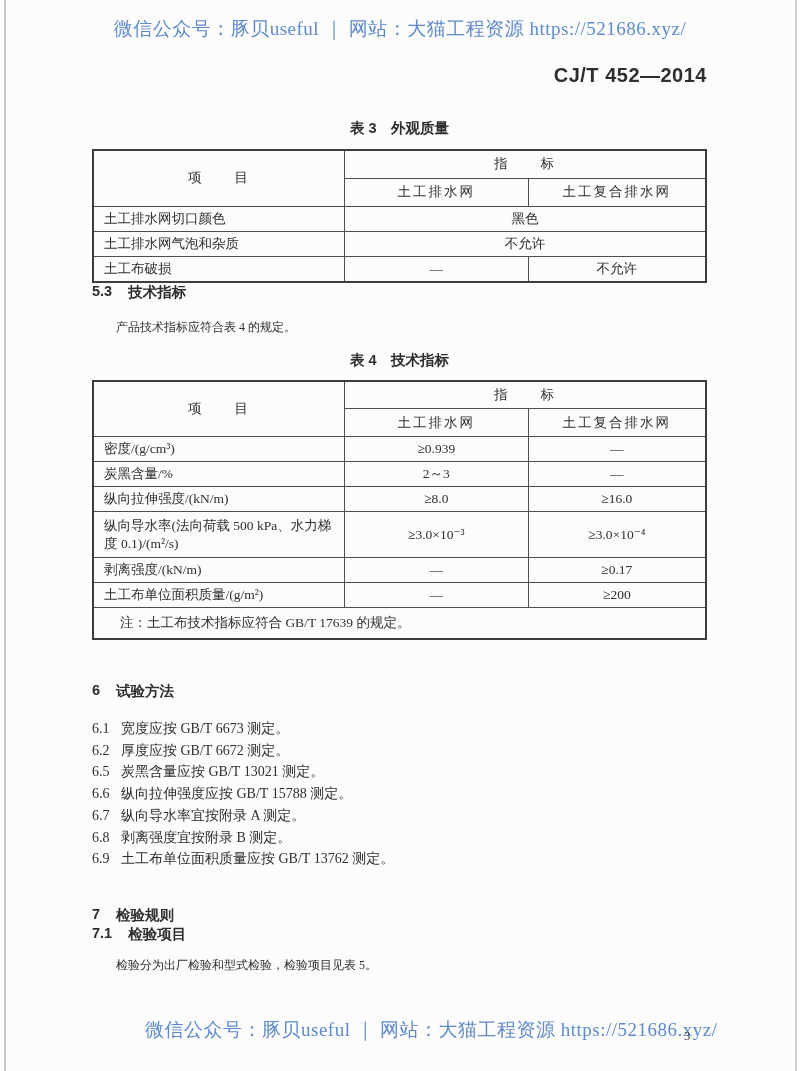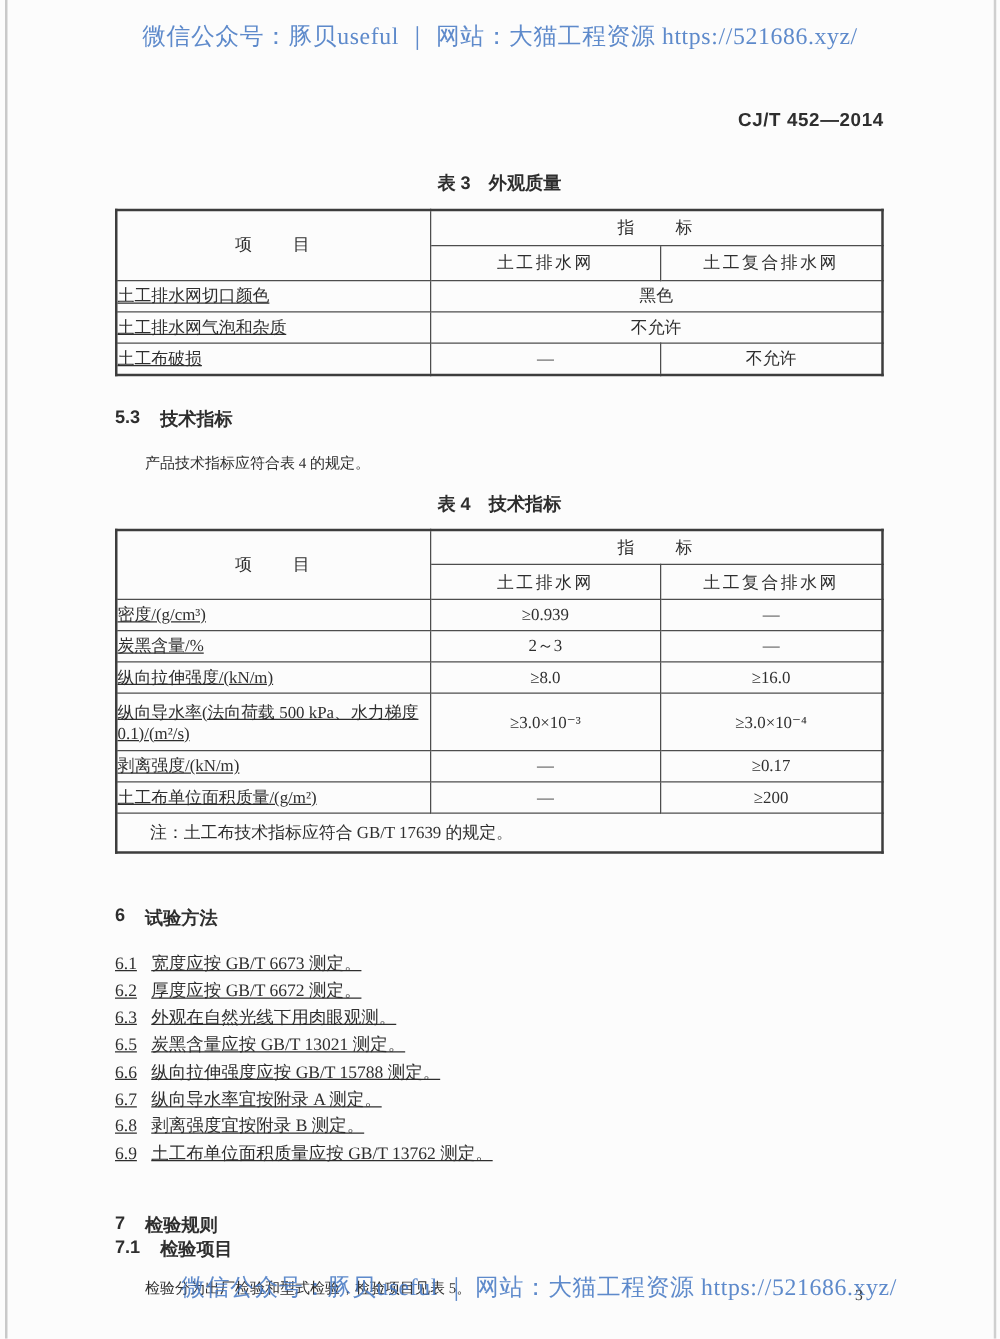--- a/index.html
+++ b/index.html
@@ -24,25 +24,25 @@
     color: rgba(72, 122, 196, 0.88);
     letter-spacing: 0.5px;
     white-space: nowrap;
   }
   .watermark-top { top: 16px; left: 0; right: 0; text-align: center; }
   .watermark-bottom { top: 1017px; left: 145px; }
 
   .content { width: 615px; margin-left: 92px; }
 
   .doc-code {
-    padding-top: 88px;
+    padding-top: 64px;
     text-align: right;
     font-family: "Liberation Sans", "DejaVu Sans", sans-serif;
     font-weight: bold;
-    font-size: 15px;
+    font-size: 20px;
     letter-spacing: 0.5px;
   }
 
   .table-title {
     text-align: center;
     font-family: "Liberation Sans", "DejaVu Sans", sans-serif;
     font-weight: bold;
     font-size: 14.5px;
   }
   .tt3 { margin-top: 32px; }
@@ -52,52 +52,52 @@
     width: 100%;
     border-collapse: collapse;
     font-size: 13.5px;
   }
   .t3 { margin-top: 11px; }
   .t4 { margin-top: 10px; }
   th, td { border: 1px solid #4d4d4d; padding: 3px 8px; font-weight: normal; }
   table { border: 2px solid #3d3d3d; }
   th { text-align: center; }
   .th-head { height: 28px; letter-spacing: 2px; }
-  td.item { text-align: left; padding-left: 0; height: 25px; text-decoration: underline; }
+  td.item { text-align: left; padding-left: 10px; height: 25px; }
   td.val  { text-align: center; }
   .col-item { width: 41%; }
   .col-v1   { width: 30%; }
   .col-v2   { width: 29%; }
   td.note-cell {
     text-align: left;
     padding: 6px 8px 6px 26px;
     height: 26px;
   }
 
   .sec-heading {
     font-family: "Liberation Sans", "DejaVu Sans", sans-serif;
     font-weight: bold;
     font-size: 14.5px;
     display: flex;
   }
   .sec-heading .num { margin-right: 16px; }
-  .h53 { margin-top: 25px; }
+  .h53 { }
   .h6  { margin-top: 42px; }
   .h7  { margin-top: 36px; }
   .h71 { }
 
   .para {
     margin-top: 17px;
     font-size: 12px;
     text-indent: 2em;
   }
   .para-last { margin-top: 13px; }
 
   .method-list { margin-top: 17px; font-size: 14px; }
-  .method-item { display: flex; line-height: 21.7px; text-decoration: underline; }
+  .method-item { display: flex; line-height: 21.7px; }
   .method-item .m-num { width: 29px; flex: 0 0 29px; }
 
   .page-number {
     position: absolute;
     left: 684px;
     top: 1029px;
     font-size: 12.5px;
     color: #3a3a3a;
   }
 </style>
@@ -214,24 +214,20 @@
   <div class="method-list">
     <div class="method-item">
       <span class="m-num">6.1</span>
       <span>宽度应按 GB/T 6673 测定。</span>
     </div>
     <div class="method-item">
       <span class="m-num">6.2</span>
       <span>厚度应按 GB/T 6672 测定。</span>
     </div>
     <div class="method-item">
-      <span class="m-num">6.3</span>
-      <span>外观在自然光线下用肉眼观测。</span>
-    </div>
-    <div class="method-item">
       <span class="m-num">6.5</span>
       <span>炭黑含量应按 GB/T 13021 测定。</span>
     </div>
     <div class="method-item">
       <span class="m-num">6.6</span>
       <span>纵向拉伸强度应按 GB/T 15788 测定。</span>
     </div>
     <div class="method-item">
       <span class="m-num">6.7</span>
       <span>纵向导水率宜按附录 A 测定。</span>

